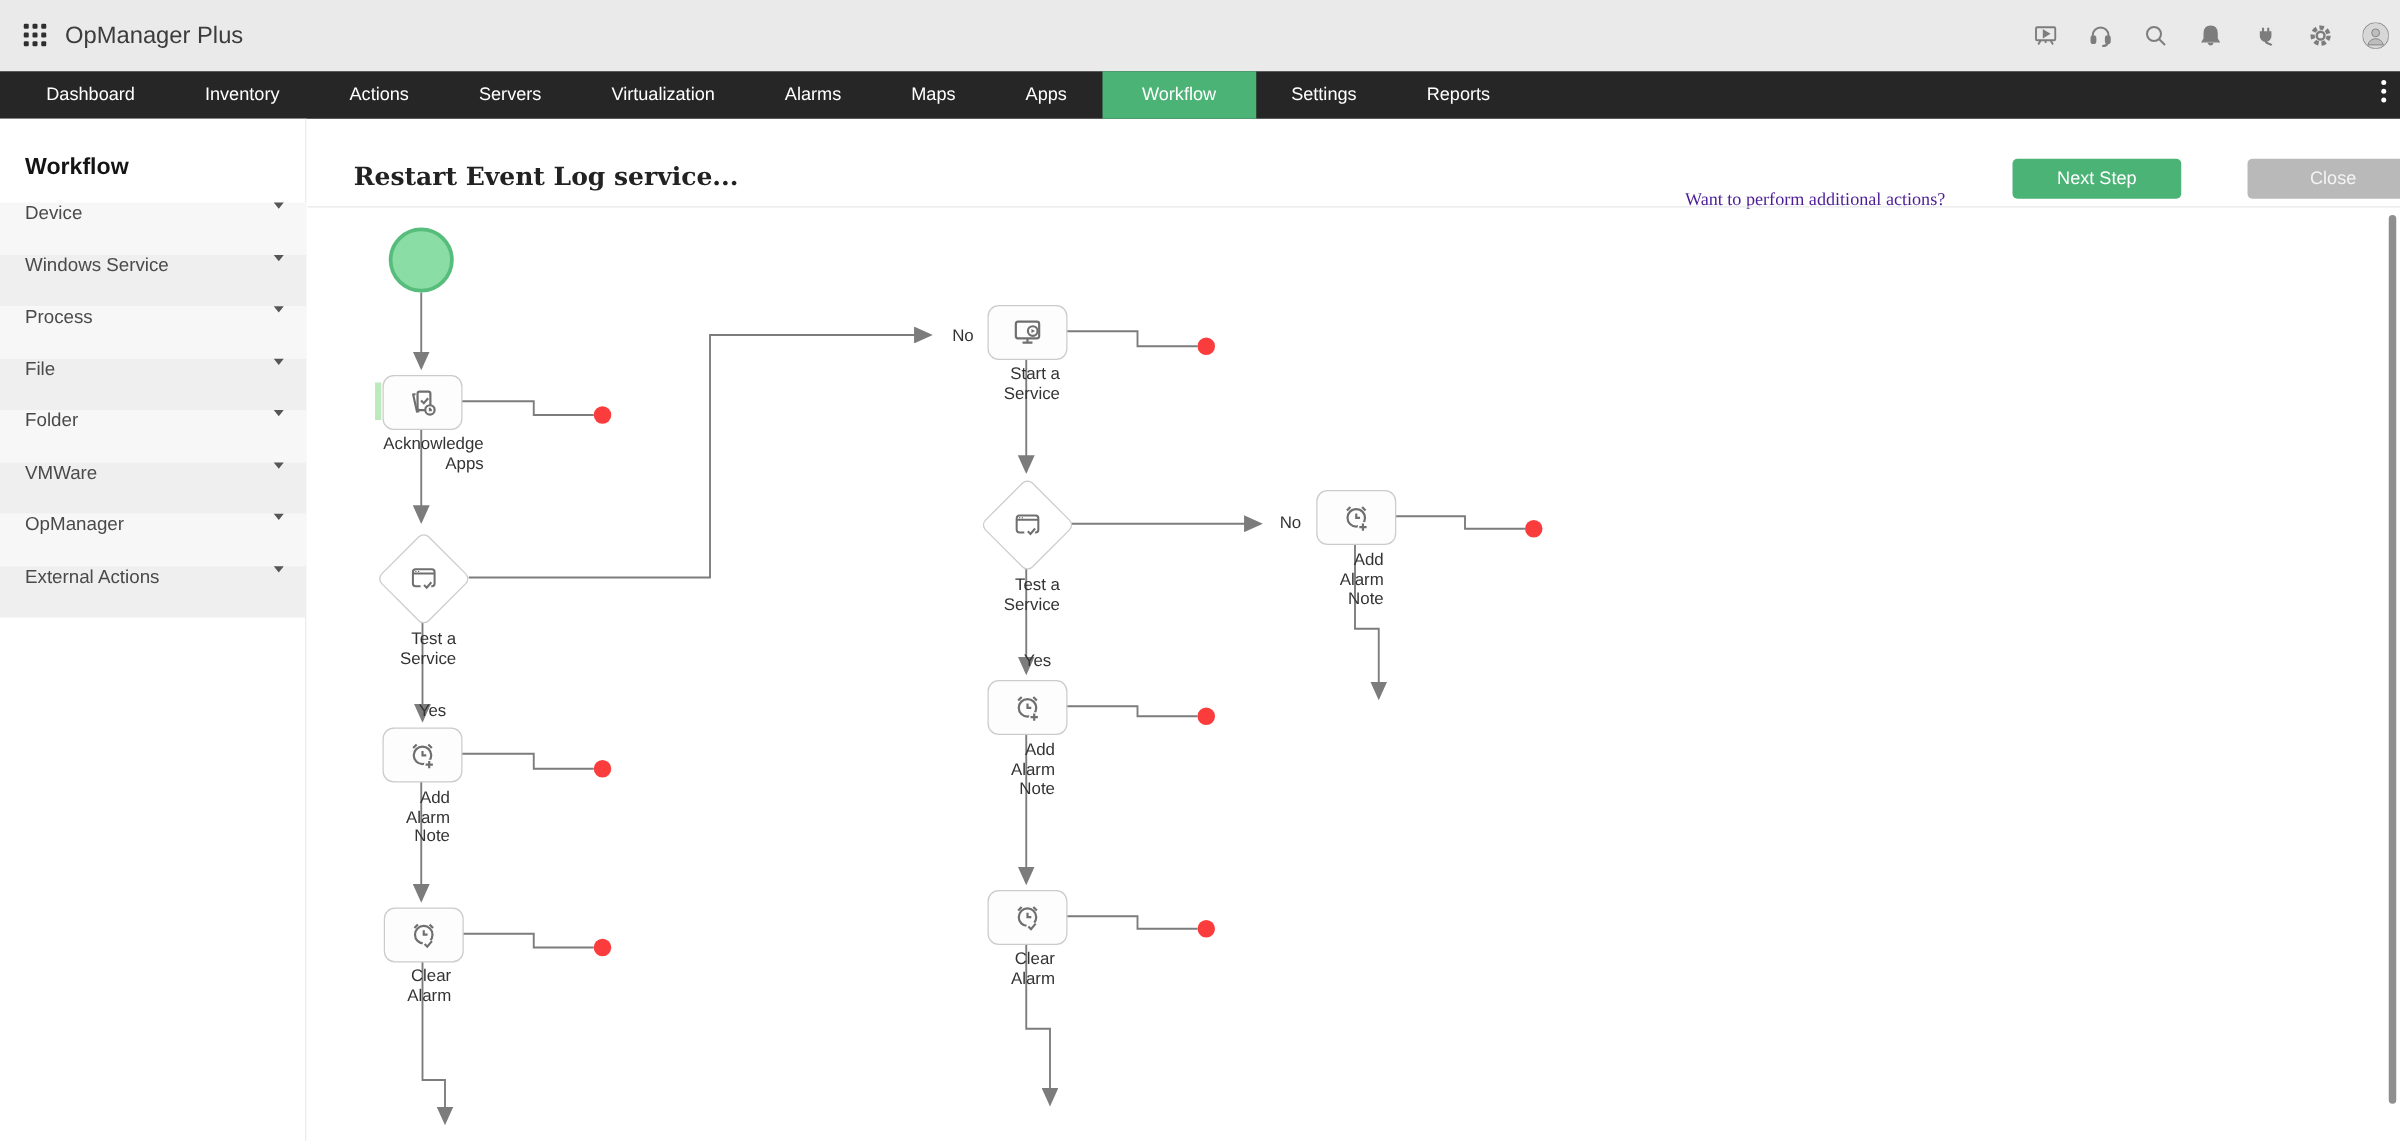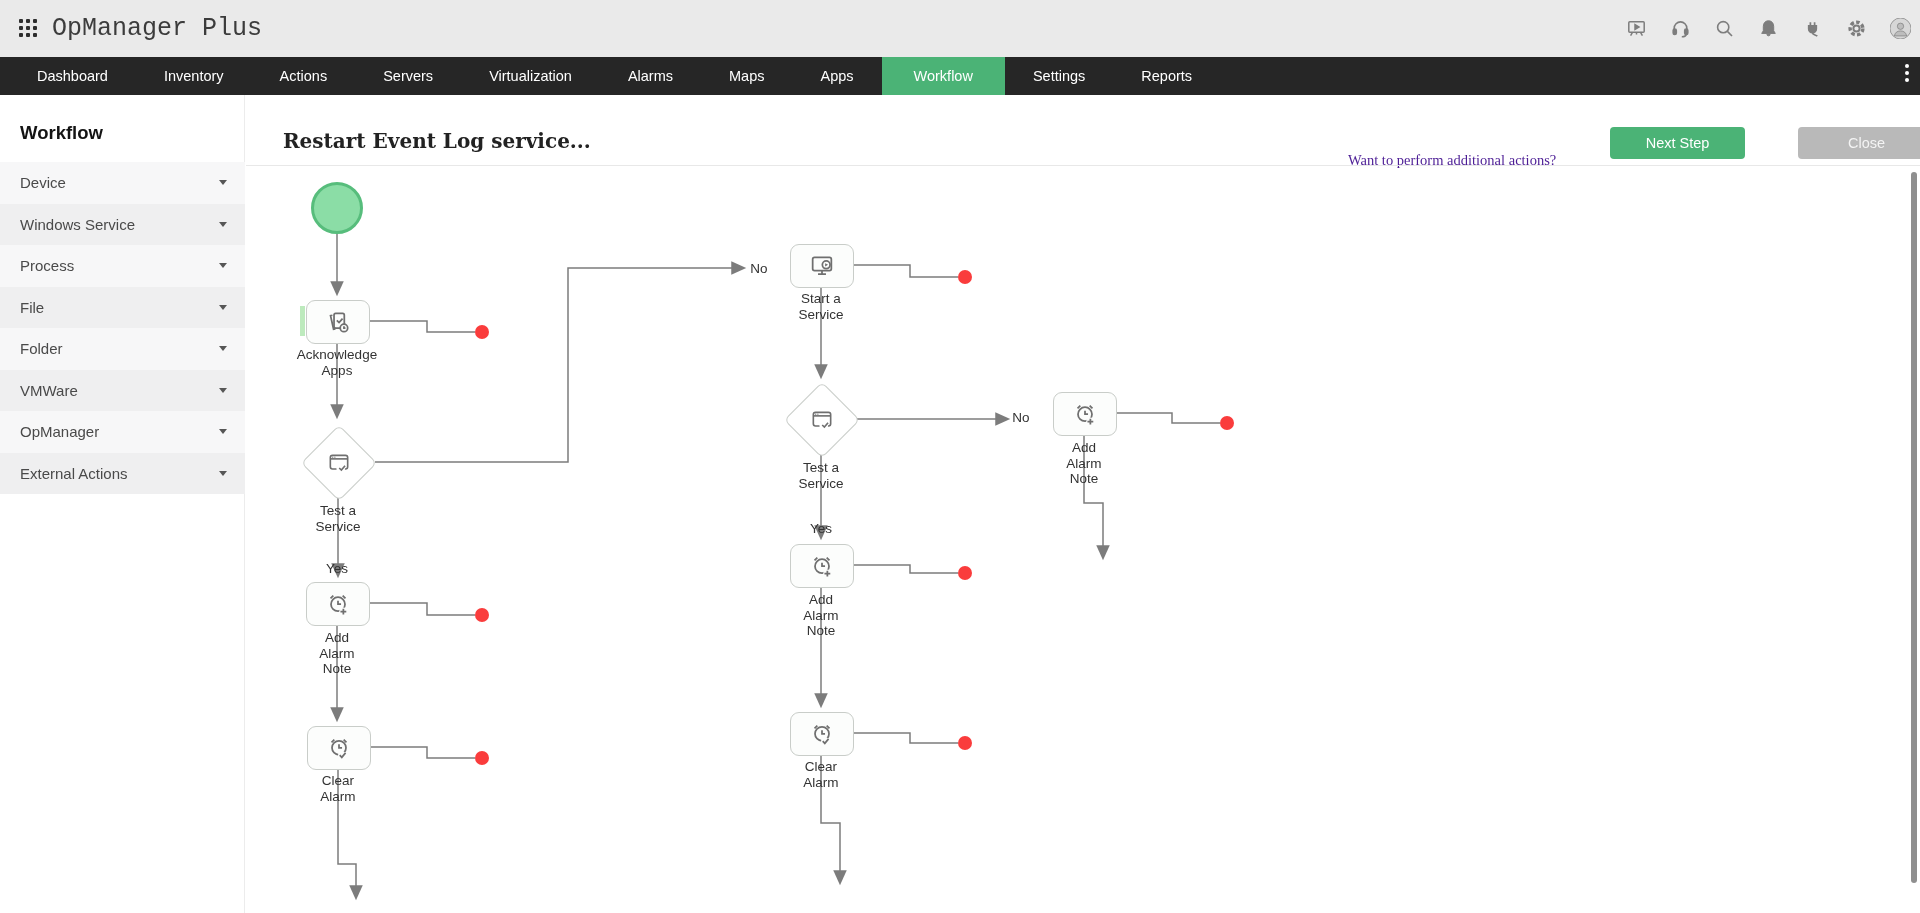--- a/index.html
+++ b/index.html
@@ -5,39 +5,39 @@
   html,body{margin:0;padding:0;background:#fff;}
   #screen{position:relative;width:1920px;height:913px;background:#fff;overflow:hidden;
           font-family:"Liberation Sans",sans-serif;-webkit-font-smoothing:antialiased;}
 
   
   .topbar{position:absolute;left:0;top:0;width:1920px;height:57px;background:#eaeaea;}
   .brand-grid{position:absolute;left:19px;top:19px;width:18px;height:18px;display:grid;
               grid-template-columns:repeat(3,1fr);grid-template-rows:repeat(3,1fr);gap:2.4px;}
   .brand-grid i{background:#2e2e2e;border-radius:1px;}
   .brand-title{position:absolute;left:52px;top:0;height:57px;line-height:58px;
-               font-family:Liberation Mono, monospace;font-size:25px;color:#3c3c3c;}
+               font-family:Liberation Sans, sans-serif;font-size:19px;color:#3c3c3c;}
   .topbar-icons{position:absolute;right:9px;top:0;height:57px;display:flex;align-items:center;gap:23px;}
   .tico{width:21px;height:21px;display:block;}
   .tico *{stroke:#7d7d7d;}
 
   
   .nav{position:absolute;left:0;top:57px;width:1920px;height:38px;background:#262626;
        display:flex;padding-left:9px;box-sizing:border-box;text-align:right;}
   .nav-tab{height:38px;line-height:38px;padding:0 28px;color:#fff;font-size:14.5px;white-space:nowrap;cursor:pointer;}
   .nav-tab.active{background:#4bb376;padding:0 32px;}
   .nav-kebab{position:absolute;right:11px;top:64px;display:flex;flex-direction:column;gap:3px;}
   .nav-kebab i{width:4px;height:4px;border-radius:50%;background:#fff;}
 
   
   .sidebar{position:absolute;left:0;top:95px;width:245px;height:818px;background:#fff;
            border-right:1px solid #ececec;box-sizing:border-box;}
   .sidebar-heading{position:absolute;left:20px;top:27px;font-size:18.5px;font-weight:bold;color:#141414;}
   .side-list{position:absolute;left:0;top:67px;width:245px;}
-  .side-item{height:41.5px;display:flex;align-items:center;justify-content:space-between;
+  .side-item{height:41.5px;display:flex;align-items:flex-start;justify-content:space-between;
              padding:0 18px 0 20px;font-size:15px;color:#4a4a4a;cursor:pointer;box-sizing:border-box;}
   .side-item:nth-child(odd){background:#f7f7f8;}
   .side-item:nth-child(even){background:#efeff0;}
   .caret{width:0;height:0;border-left:4.5px solid transparent;border-right:4.5px solid transparent;
          border-top:5.5px solid #565656;}
 
   
   .page-title{position:absolute;left:283px;top:129px;font-family:"DejaVu Serif","Liberation Serif",serif;
               font-size:20px;font-weight:600;color:#222;}
   .header-link{position:absolute;left:1348px;top:152px;font-size:14.5px;color:#4c1d95;cursor:pointer;font-family:Liberation Serif, serif;}
@@ -52,21 +52,21 @@
   .wf-node{position:absolute;width:62px;height:42px;background:#fcfdfc;border:1px solid #c9cdc9;
            border-radius:9px;display:flex;align-items:center;justify-content:center;z-index:2;cursor:pointer;}
   .wf-node svg,.wf-diamond svg{stroke:#6f6f6f;}
   .wf-diamond{position:absolute;width:52px;height:52px;background:#fff;border:1px solid #c9cdc9;
               border-radius:6px;transform:rotate(45deg);display:flex;align-items:center;justify-content:center;
               z-index:2;cursor:pointer;}
   .wf-diamond svg{transform:rotate(-45deg);}
   .wf-start{position:absolute;left:311px;top:182px;width:52px;height:52px;border-radius:50%;
             background:#8bdda6;border:3px solid #57bd7c;box-sizing:border-box;z-index:2;cursor:pointer;}
   .sel-bar{position:absolute;left:300px;top:306px;width:5px;height:30px;background:#bdeabd;z-index:1;}
-  .wf-label{position:absolute;z-index:3;font-size:13.5px;line-height:15.5px;color:#333;text-align:center;}
+  .wf-label{position:absolute;z-index:3;font-size:13.5px;line-height:15.5px;color:#333;text-align:right;}
 
   
   .scroll-thumb{position:absolute;left:1911px;top:172px;width:6px;height:711px;background:#8f8f8f;
                 border-radius:3px;cursor:pointer;}
 </style>
 </head>
 <body>
 
 <div id="screen">
 

